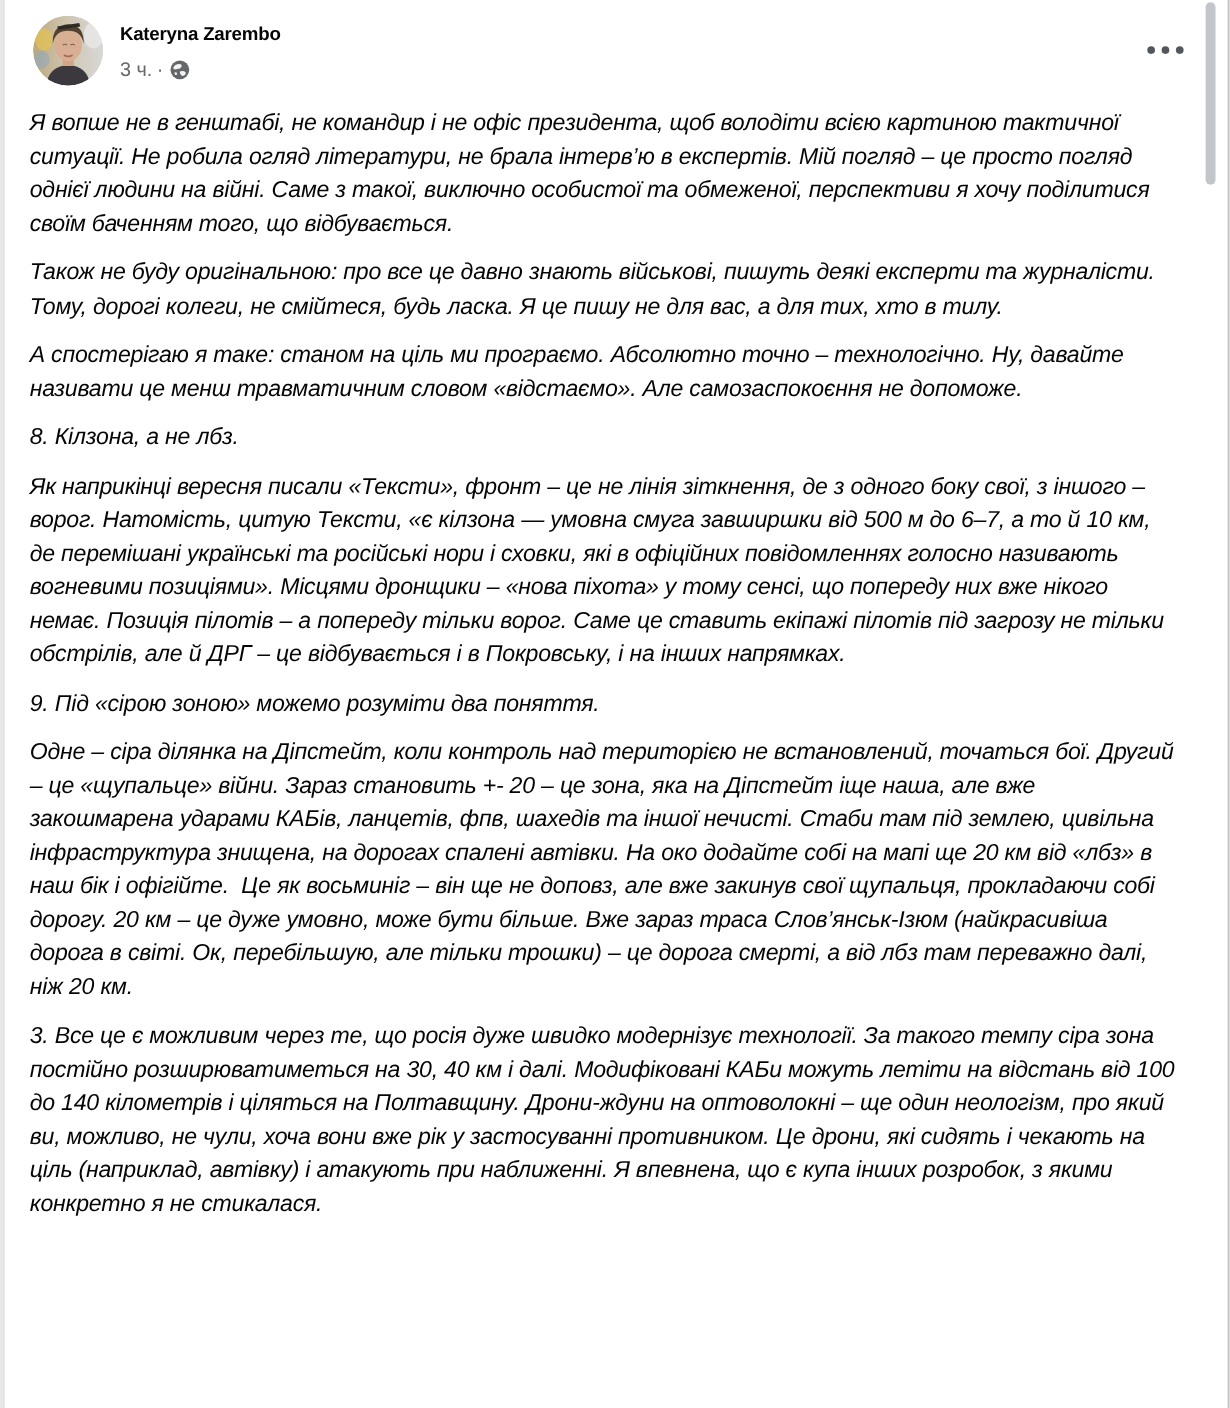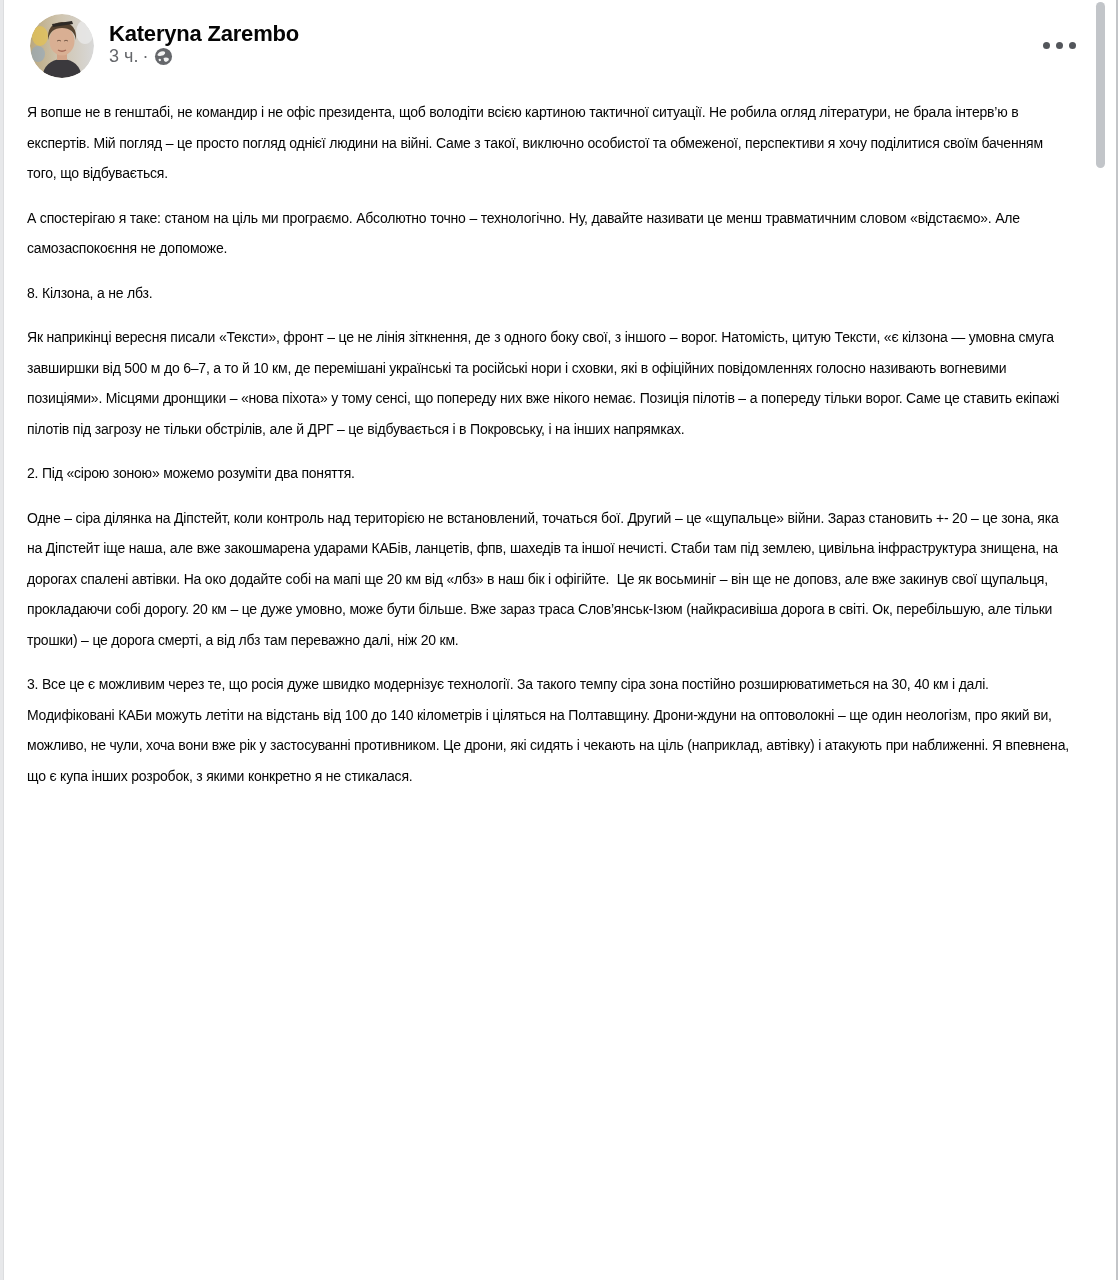--- a/index.html
+++ b/index.html
@@ -28,40 +28,40 @@
     display: flex; align-items: flex-start;
     padding: 0 30px 0 30px;
   }
   .avatar {
     width: 64px; height: 64px; border-radius: 50%; overflow: hidden;
     flex: 0 0 64px; cursor: pointer;
   }
   .avatar svg { display: block; }
   .header-text { margin-left: 15px; padding-top: 7px; }
   .author-name {
-    font-size: 22px; font-weight: bold; color: #050505; line-height: 1.15;
+    font-size: 17px; font-weight: bold; color: #050505; line-height: 1.15;
     letter-spacing: -0.2px; cursor: pointer;
   }
   .meta-row {
-    margin-top: 0; display: flex; align-items: center;
+    margin-top: 12px; display: flex; align-items: center;
     font-size: 18px; color: #65676B; line-height: 1;
   }
   .meta-row .sep { margin: 0 6px 0 4px; }
   .globe-icon { display: inline-flex; margin-top: 1px; }
   .menu-dots {
     margin-left: auto; margin-top: 24px; margin-right: 8px;
     display: flex; gap: 6px; cursor: pointer; padding: 4px;
   }
   .menu-dots span {
     width: 7px; height: 7px; border-radius: 50%; background: #53565b; display: block;
   }
   .post-body { padding: 19px 46px 0 27px; }
   .post-body p {
-    font-size: 14px; line-height: 30.5px; letter-spacing: -0.2px;
-    color: #050505; margin: 0 0 14px 0; white-space: pre-wrap;
+    font-size: 21px; line-height: 30.5px; letter-spacing: -0.2px;
+    color: #050505; margin: 0 0 14px 0; white-space: pre-wrap; font-style: italic;
   }
 </style>
 </head>
 <body>
 
 <div class="page-left-edge"></div>
 
 <div class="post">
 
   <div class="post-header">
@@ -113,24 +113,25 @@
 
     <div class="menu-dots" aria-label="More options">
       <span></span>
       <span></span>
       <span></span>
     </div>
   </div>
 
   <div class="post-body">
     <p>Я вопше не в генштабі, не командир і не офіс президента, щоб володіти всією картиною тактичної ситуації. Не робила огляд літератури, не брала інтерв’ю в експертів. Мій погляд – це просто погляд однієї людини на війні. Саме з такої, виключно особистої та обмеженої, перспективи я хочу поділитися своїм баченням того, що відбувається.</p>
+    <p>Також не буду оригінальною: про все це давно знають військові, пишуть деякі експерти та журналісти. Тому, дорогі колеги, не смійтеся, будь ласка. Я це пишу не для вас, а для тих, хто в тилу.</p>
     <p>А спостерігаю я таке: станом на ціль ми програємо. Абсолютно точно – технологічно. Ну, давайте називати це менш травматичним словом «відстаємо». Але самозаспокоєння не допоможе.</p>
     <p>8. Кілзона, а не лбз.</p>
     <p>Як наприкінці вересня писали «Тексти», фронт – це не лінія зіткнення, де з одного боку свої, з іншого – ворог. Натомість, цитую Тексти, «є кілзона — умовна смуга завширшки від 500 м до 6–7, а то й 10 км, де перемішані українські та російські нори і сховки, які в офіційних повідомленнях голосно називають вогневими позиціями». Місцями дронщики – «нова піхота» у тому сенсі, що попереду них вже нікого немає. Позиція пілотів – а попереду тільки ворог. Саме це ставить екіпажі пілотів під загрозу не тільки обстрілів, але й ДРГ – це відбувається і в Покровську, і на інших напрямках.</p>
-    <p>2. Під «сірою зоною» можемо розуміти два поняття.</p>
+    <p>9. Під «сірою зоною» можемо розуміти два поняття.</p>
     <p>Одне – сіра ділянка на Діпстейт, коли контроль над територією не встановлений, точаться бої. Другий – це «щупальце» війни. Зараз становить +- 20 – це зона, яка на Діпстейт іще наша, але вже закошмарена ударами КАБів, ланцетів, фпв, шахедів та іншої нечисті. Стаби там під землею, цивільна інфраструктура знищена, на дорогах спалені автівки. На око додайте собі на мапі ще 20 км від «лбз» в наш бік і офігійте.  Це як восьминіг – він ще не доповз, але вже закинув свої щупальця, прокладаючи собі дорогу. 20 км – це дуже умовно, може бути більше. Вже зараз траса Слов’янськ-Ізюм (найкрасивіша дорога в світі. Ок, перебільшую, але тільки трошки) – це дорога смерті, а від лбз там переважно далі, ніж 20 км.</p>
     <p>3. Все це є можливим через те, що росія дуже швидко модернізує технології. За такого темпу сіра зона постійно розширюватиметься на 30, 40 км і далі. Модифіковані КАБи можуть летіти на відстань від 100 до 140 кілометрів і ціляться на Полтавщину. Дрони-ждуни на оптоволокні – ще один неологізм, про який ви, можливо, не чули, хоча вони вже рік у застосуванні противником. Це дрони, які сидять і чекають на ціль (наприклад, автівку) і атакують при наближенні. Я впевнена, що є купа інших розробок, з якими конкретно я не стикалася.</p>
   </div>
 
 </div>
 
 <div class="scrollbar-thumb"></div>
 <div class="page-right-edge"></div>
 
 </body></html>

